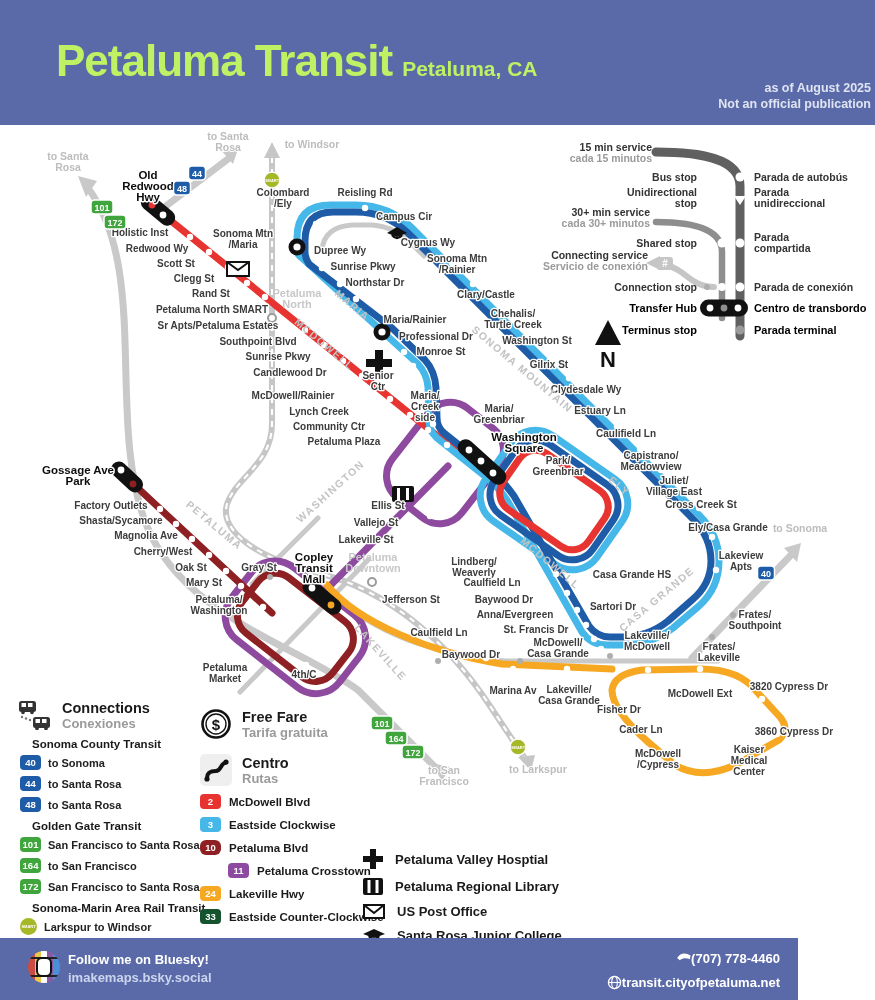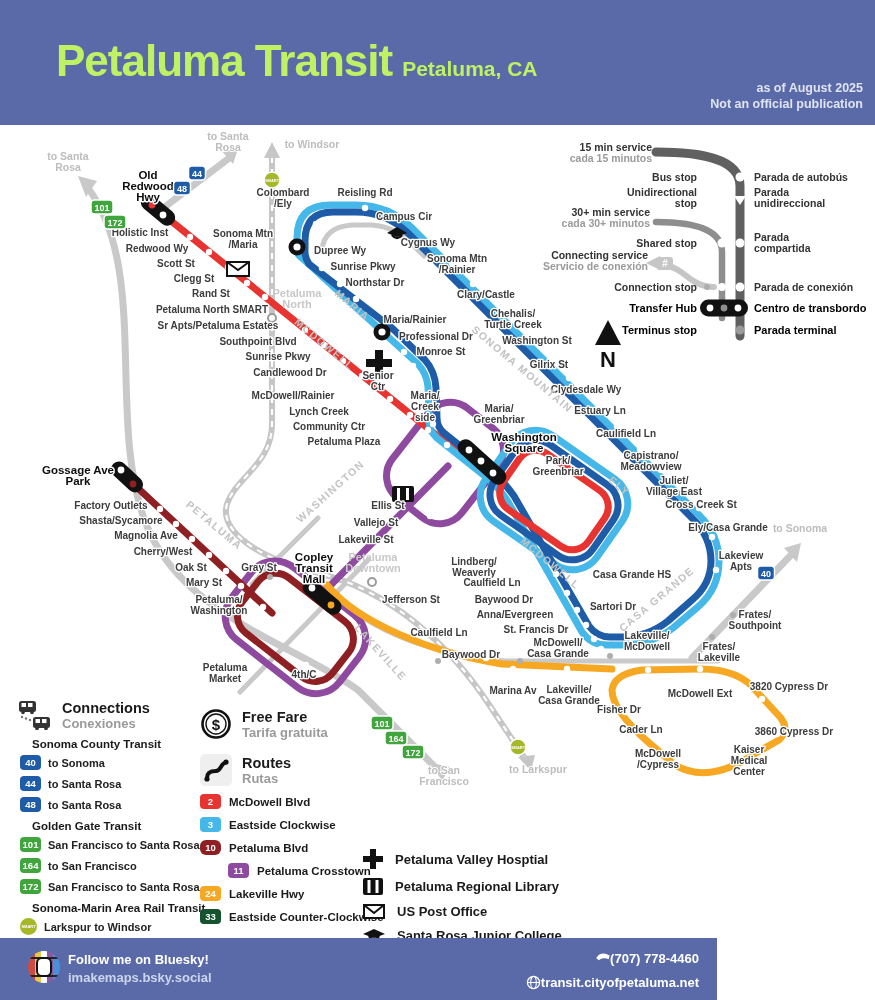--- a/index.html
+++ b/index.html
@@ -2,23 +2,23 @@
 <html style="--c-header: #5a6aa8; --c-red: #e73430; --c-light-blue: #45b7e8; --c-dark-red: #8e2023; --c-purple: #8d4a9e; --c-orange: #f7a823; --c-dark-blue: #1e5ca8;"><head>
 <meta charset="utf-8">
 <style>
   html,body{margin:0;padding:0;background:#fff;}
   .stage{position:relative;width:875px;height:1000px;overflow:hidden;background:#fff;
          font-family:"Liberation Sans",sans-serif;}
   
   .hdr{position:absolute;left:0;top:0;width:875px;height:125px;background:var(--c-header,#5a6aa8);}
   .hdr h1{position:absolute;left:44px;top:24px;margin:12px;color:#bef264;font-size:44px;font-weight:800;letter-spacing:-1px;}
   .hdr .city{font-size:21px;font-weight:800;letter-spacing:0;margin-left:10px;}
-  .hdr .note{position:absolute;right:12px;top:80px;text-align:right;color:#dfe4f2;font-size:12.5px;line-height:16px;font-weight:600;}
+  .hdr .note{position:absolute;right:4px;top:80px;text-align:right;color:#dfe4f2;font-size:12.5px;line-height:16px;font-weight:600;}
   
-  .ftr{position:absolute;left:0;top:938px;width:717px;height:62px;background:var(--c-header,#5a6aa8);color:#fff;}
+  .ftr{position:absolute;left:0;top:938px;width:798px;height:62px;background:var(--c-header,#5a6aa8);color:#fff;}
   .ftr .logo{position:absolute;left:26px;top:11px;}
   .ftr .bsky{position:absolute;left:68px;top:13px;font-size:13px;line-height:18px;}
   .ftr .bsky .b1{font-weight:800;}
   .ftr .bsky .b2{color:#ccd5ee;font-weight:600;}
   .ftr .contact{position:absolute;right:18px;top:8px;font-size:13px;font-weight:600;}
   .ftr .crow{display:flex;align-items:center;gap:0;height:24px;justify-content:flex-end;}
   
   #map{position:absolute;left:0;top:125px;}
   .t-s{font:600 10px "Liberation Sans",sans-serif;fill:#3c3c3c;paint-order:stroke;stroke:#ffffff;stroke-width:2.6px;stroke-linejoin:round;}
   .t-h{font:800 11.5px "Liberation Sans",sans-serif;fill:#0d0d0d;paint-order:stroke;stroke:#ffffff;stroke-width:2.8px;stroke-linejoin:round;}
@@ -504,21 +504,21 @@
     <div class="lg-head" style="margin-top:14px;align-items:center">
       <span class="ic">
         <svg width="32" height="32" viewBox="0 0 32 32">
           <rect x="0" y="0" width="32" height="32" rx="5" fill="#efefef"></rect>
           <path d="M7,24 C7,17 13,17 16,17 C21,17 21,9 25,9" fill="none" stroke="#111" stroke-width="4" stroke-linecap="round"></path>
           <circle cx="7" cy="25" r="2.6" fill="#111"></circle>
             <circle cx="26" cy="8" r="2.6" fill="#111"></circle>
         </svg>
       </span>
       <span>
-        <div class="lg-title">Routes</div>
+        <div class="lg-title">Centro</div>
         <div class="lg-sub">Rutas</div>
       </span>
     </div>
     <div id="routes-list" style="margin-top:8px">
         <div class="rt-row">
           <span class="bdg" style="background: rgb(231, 52, 48);">2</span>
           <span class="lbl">McDowell Blvd</span>
         </div>
         <div class="rt-row">
           <span class="bdg" style="background: rgb(69, 183, 232);">3</span>

